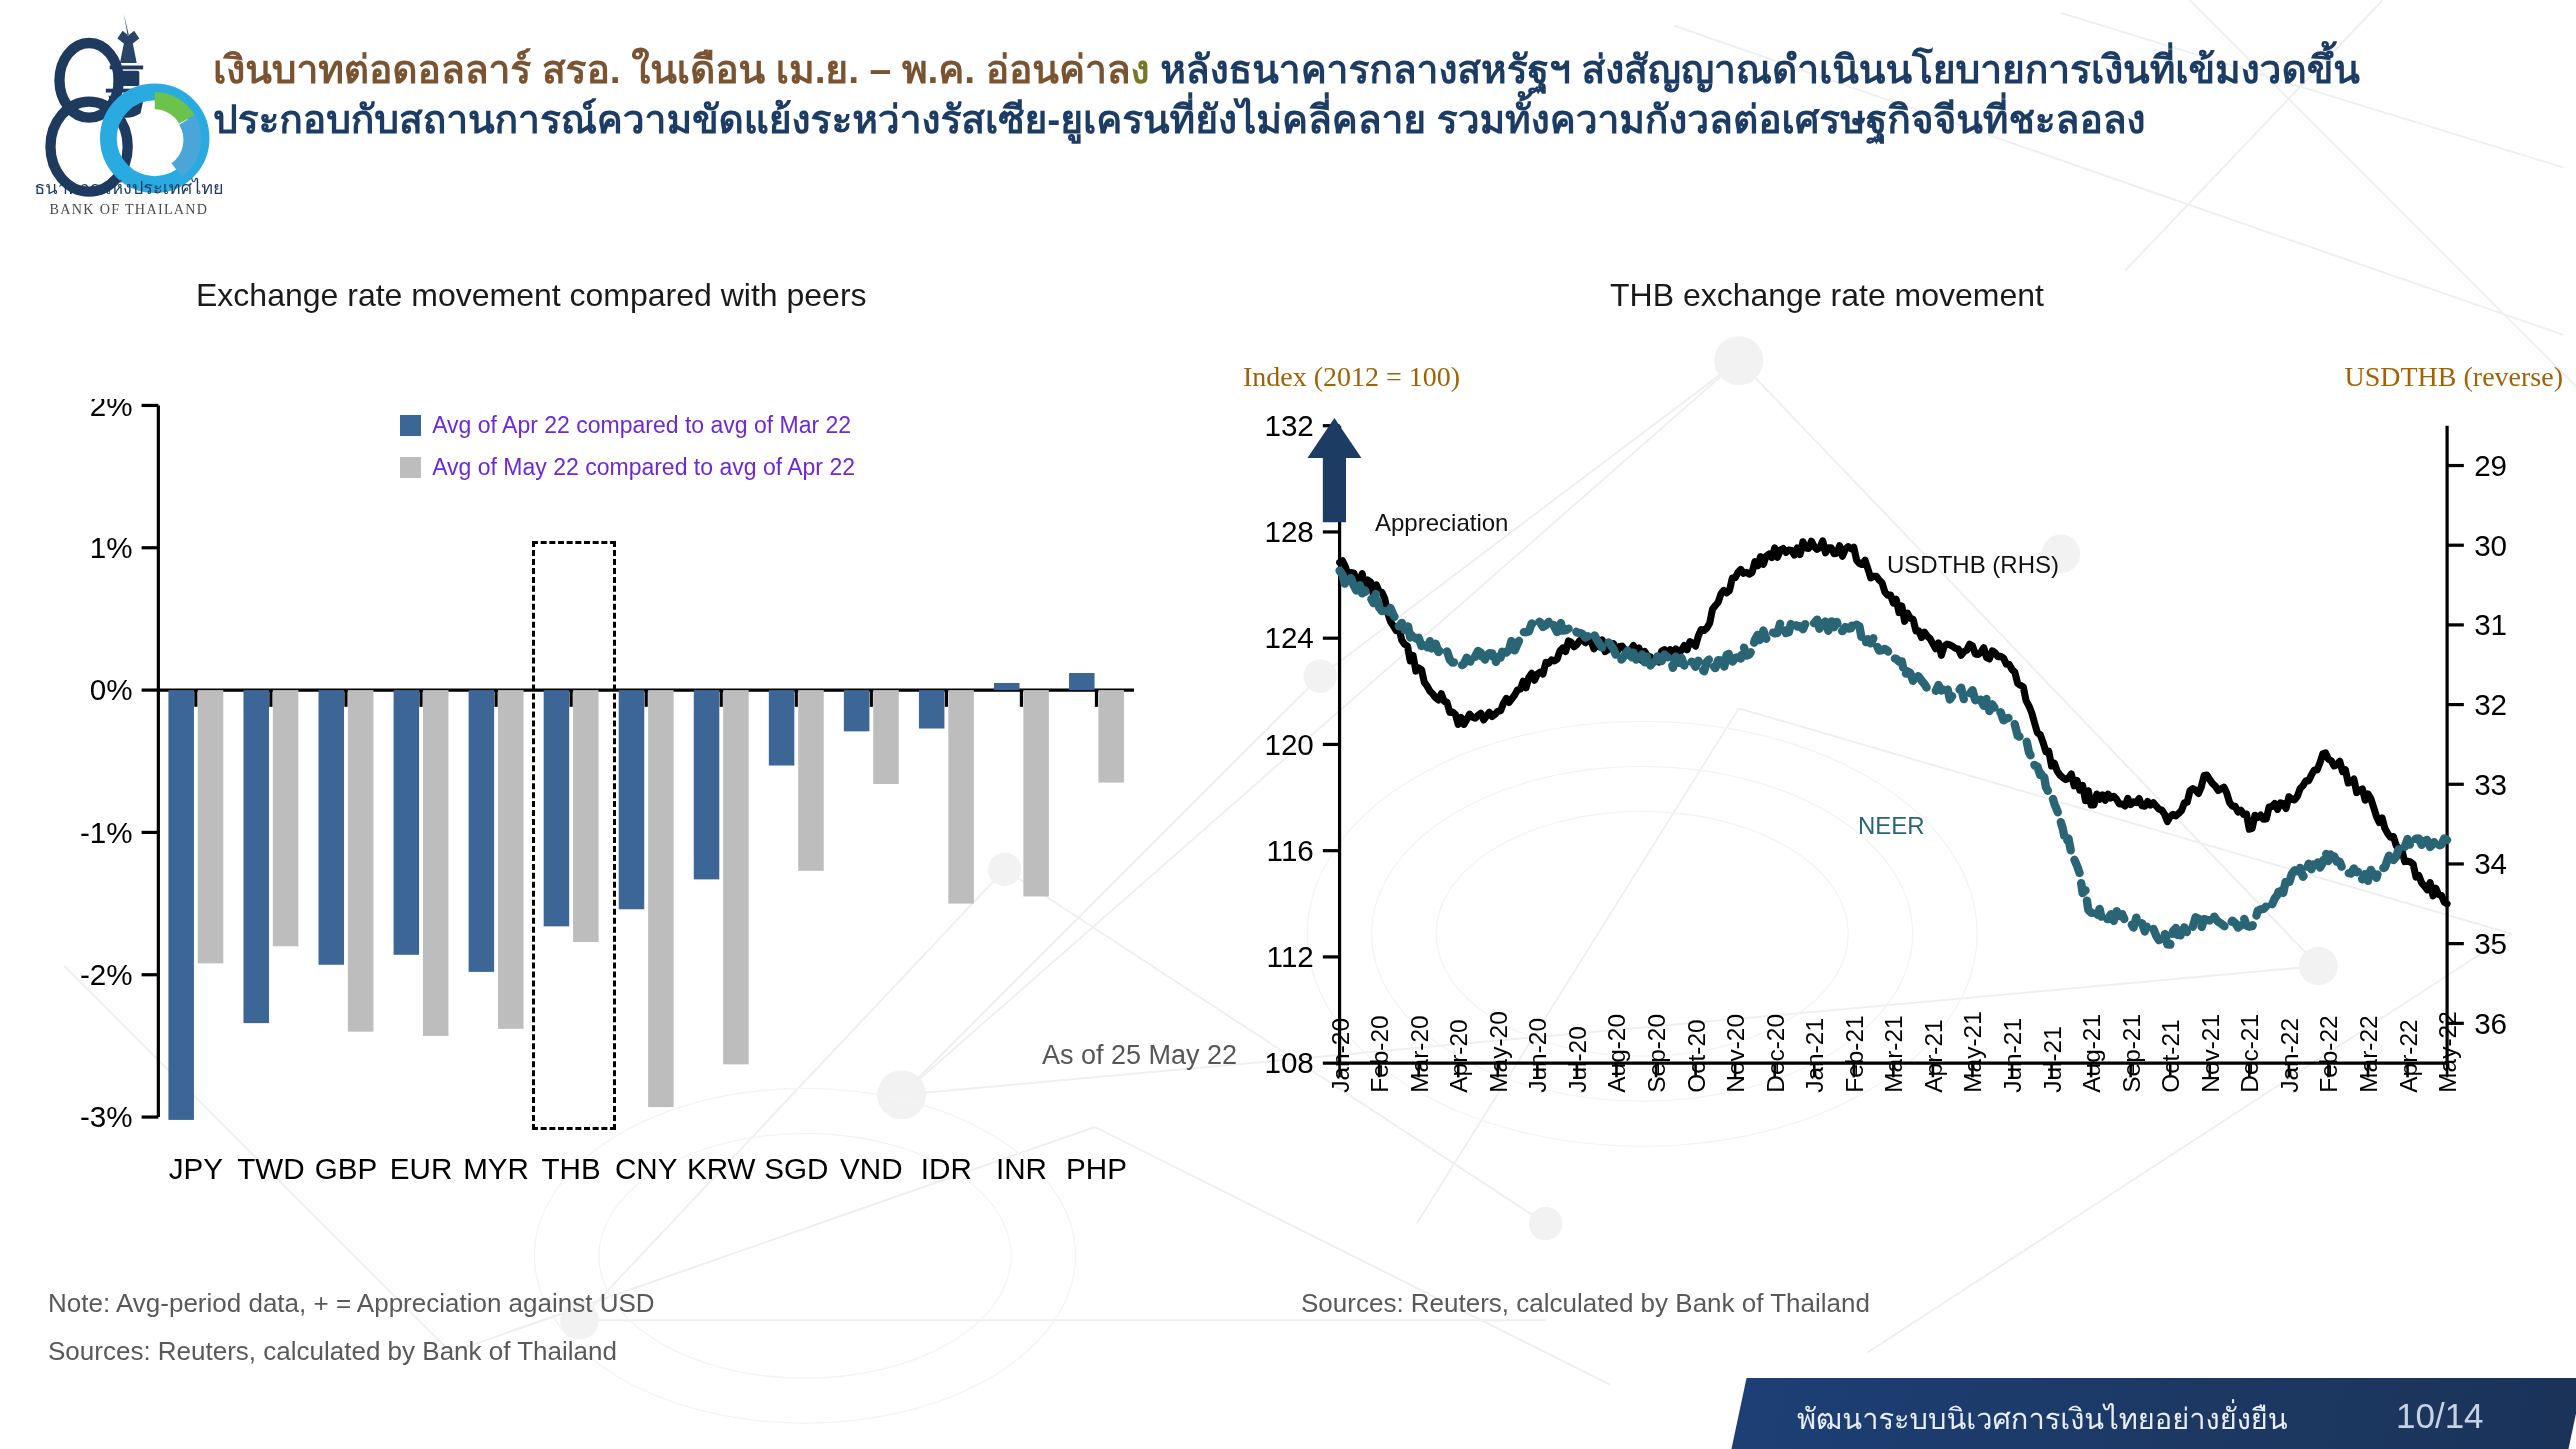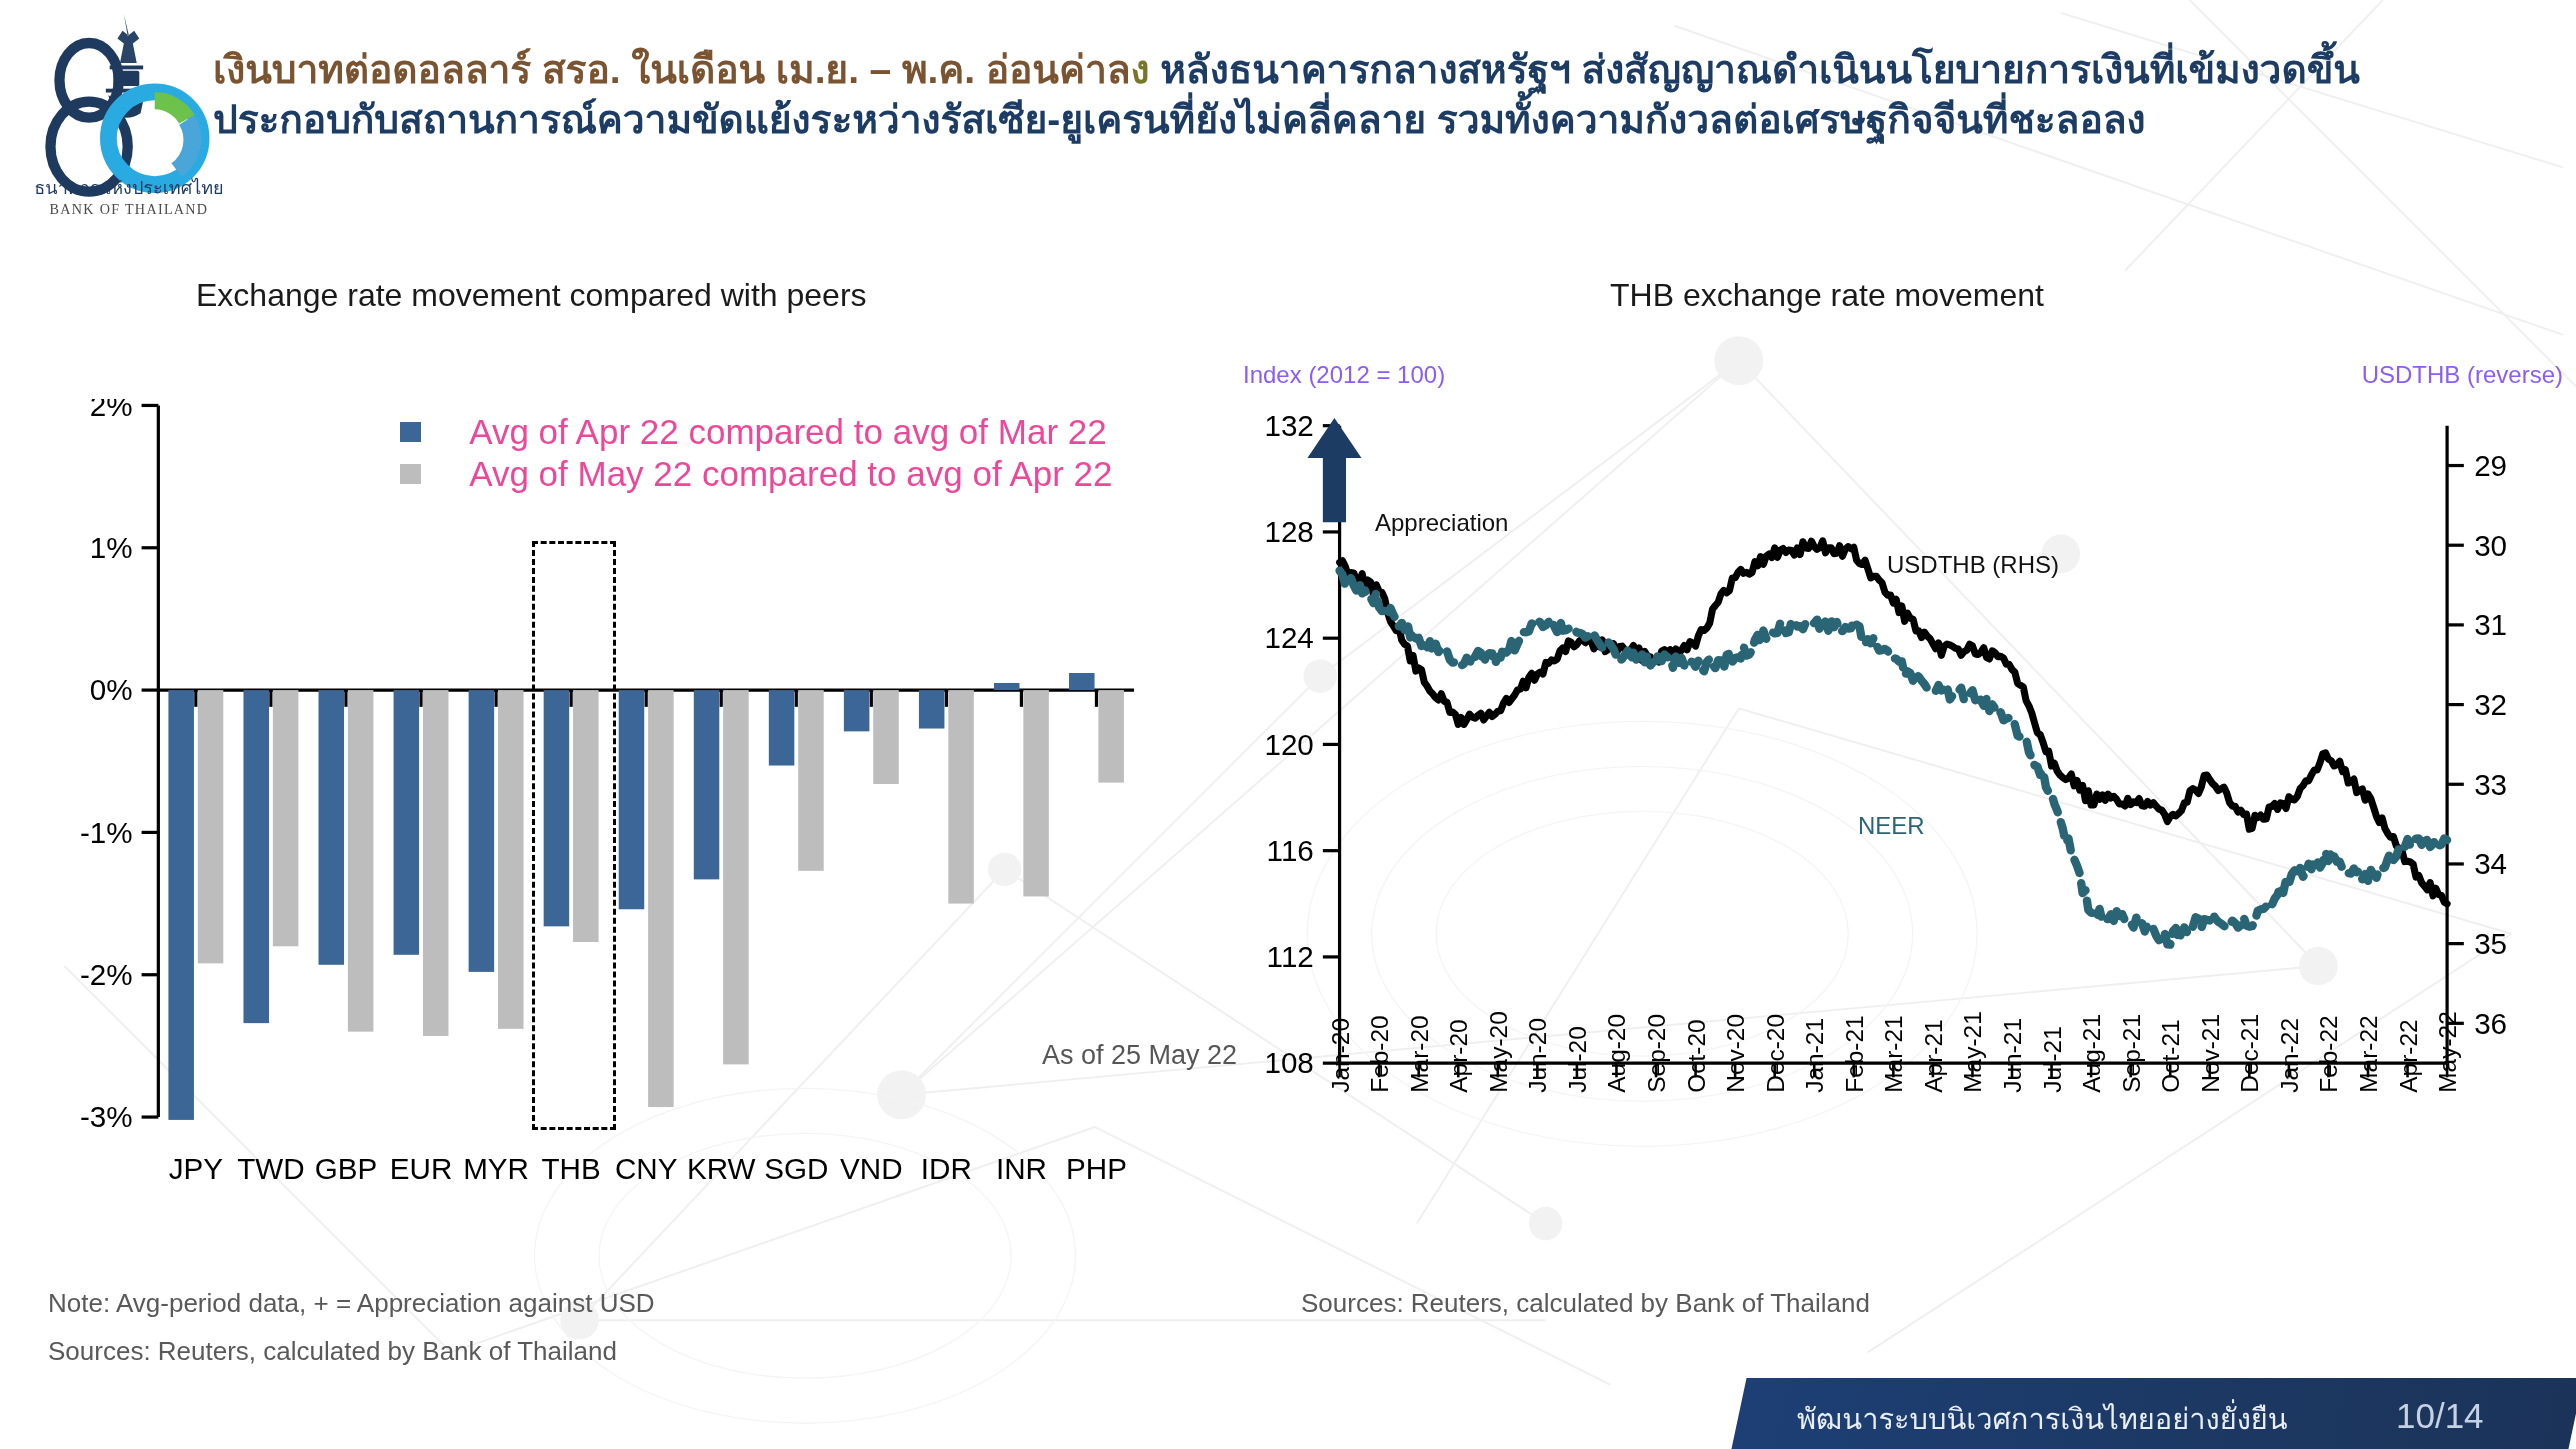--- a/index.html
+++ b/index.html
@@ -20,26 +20,26 @@
 
   
   .panel-title{position:absolute;font-size:32px;color:#1a1a1a;z-index:3;white-space:nowrap;}
   #lp-title{left:196px;top:277px;}
   #rp-title{left:1610px;top:277px;}
 
   #left-chart{position:absolute;left:39px;top:399px;width:1224px;height:805px;z-index:2;}
   #right-chart{position:absolute;left:1243px;top:361px;width:1320px;height:857px;z-index:2;}
   .legend-row{position:absolute;display:flex;align-items:center;gap:11.6px;}
   .legend-sw{width:20.6px;height:20.6px;display:inline-block;}
-  .legend-tx{font-size:35px;color:#ec4899;white-space:nowrap;margin-left:37px;}
+  .legend-tx{font-size:23px;color:#6d28d9;white-space:nowrap;}
   #highlight-box{position:absolute;border:3.2px dashed #000;z-index:4;}
   #asof{position:absolute;font-size:27px;color:#565656;right:26px;}
 
   
-  .axis-cap{position:absolute;font-size:24px;color:#8b5cf6;white-space:nowrap;}
+  .axis-cap{position:absolute;font-size:28px;color:#a16207;white-space:nowrap;font-family:Liberation Serif, serif;}
   .ann{position:absolute;font-size:24px;white-space:nowrap;}
   #neer-lbl{color:#2a6575;}
   #usdthb-lbl{color:#111;}
   #appr-lbl{color:#111;}
 
   
   .note{position:absolute;font-size:26px;color:#595959;z-index:3;white-space:nowrap;}
   #note1{left:48px;top:1288px;}
   #note2{left:48px;top:1336px;}
   #src-right{left:1301px;top:1288px;}

